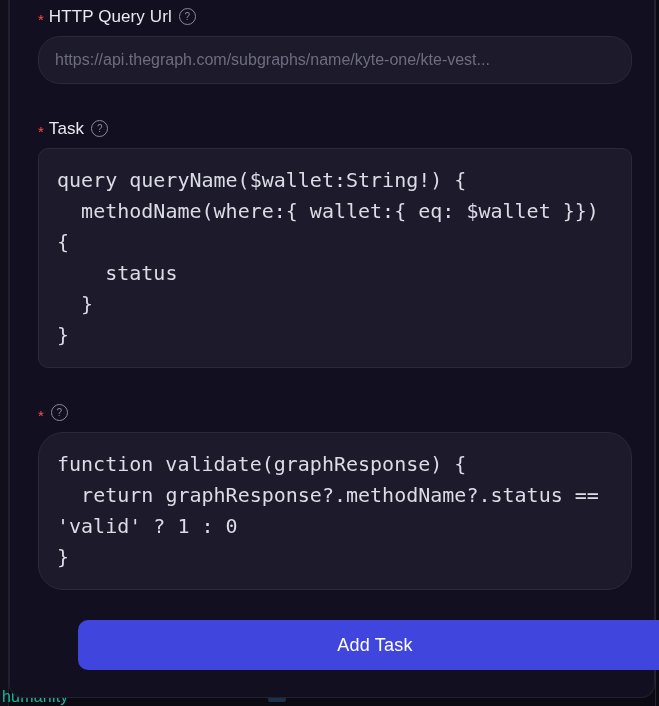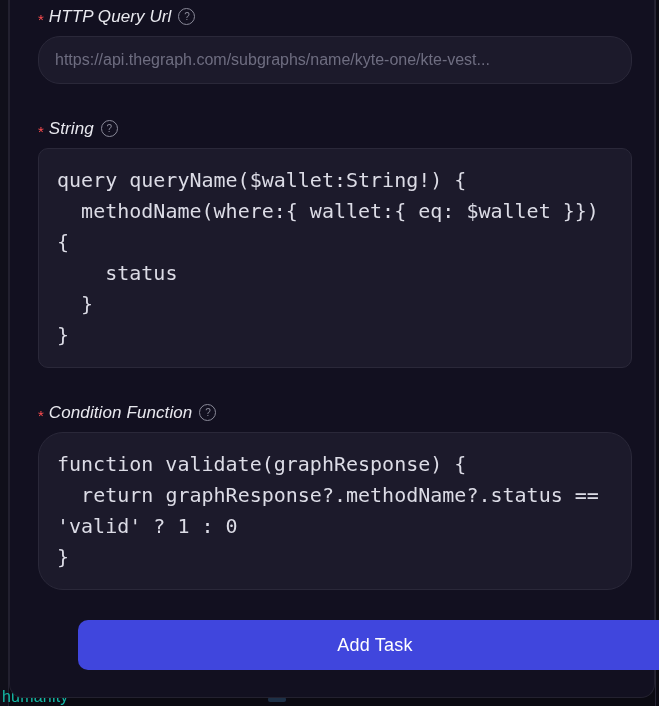--- a/index.html
+++ b/index.html
@@ -89,21 +89,21 @@
     line-height: 1;
     margin-bottom: 11px;
   }
   .req-asterisk {
     color: #ff4d4f;
     font-size: 15px;
     line-height: 1;
     position: relative;
     top: 3px;
   }
-  .label-text { letter-spacing: .1px; font-style: italic; }
+  .label-text { letter-spacing: .1px; }
   .help-icon {
     display: inline-flex;
     align-items: center;
     justify-content: center;
     width: 15px;
     height: 15px;
     border: 1px solid #8a8a99;
     border-radius: 50%;
     color: #8a8a99;
     font-size: 10px;
@@ -187,36 +187,35 @@
         <span class="help-icon">?</span>
       </div>
       <input class="text-input" type="text" placeholder="https://api.thegraph.com/subgraphs/name/kyte-one/kte-vest..." style="">
     </div>
 
     <div class="gap-xl"></div>
 
     <div class="field-block">
       <div class="field-label">
         <span class="req-asterisk">*</span>
-        <span class="label-text">String</span>
+        <span class="label-text">Task</span>
         <span class="help-icon">?</span>
       </div>
       <div class="code-box query">query queryName($wallet:String!) {
   methodName(where:{ wallet:{ eq: $wallet }}) {
     status
   }
 }</div>
     </div>
 
     <div class="gap-xl"></div>
 
     <div class="field-block">
       <div class="field-label">
         <span class="req-asterisk">*</span>
-        <span class="label-text">Condition Function</span>
         <span class="help-icon">?</span>
       </div>
       <div class="code-box condition">function validate(graphResponse) {
   return graphResponse?.methodName?.status == 'valid' ? 1 : 0
 }</div>
     </div>
 
     <button class="submit-button">Add Task</button>
 
   </div>

